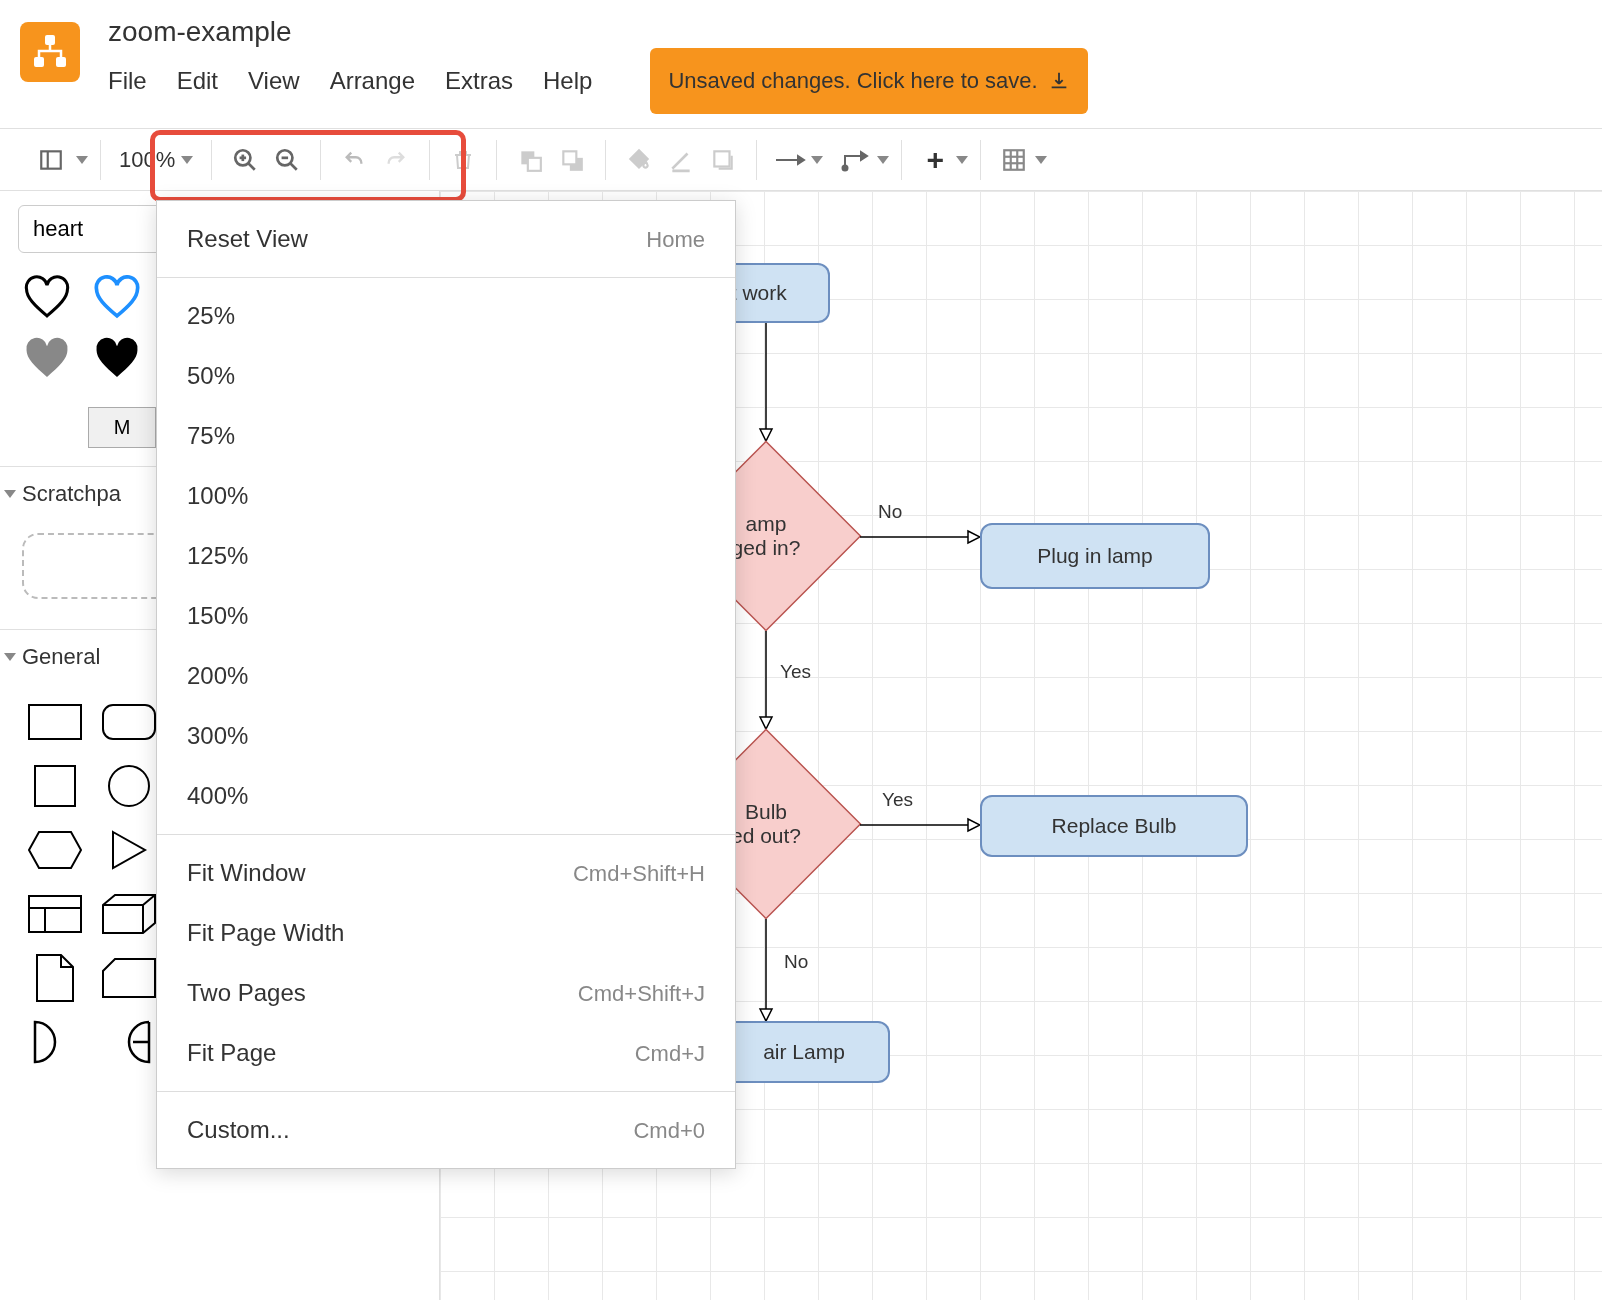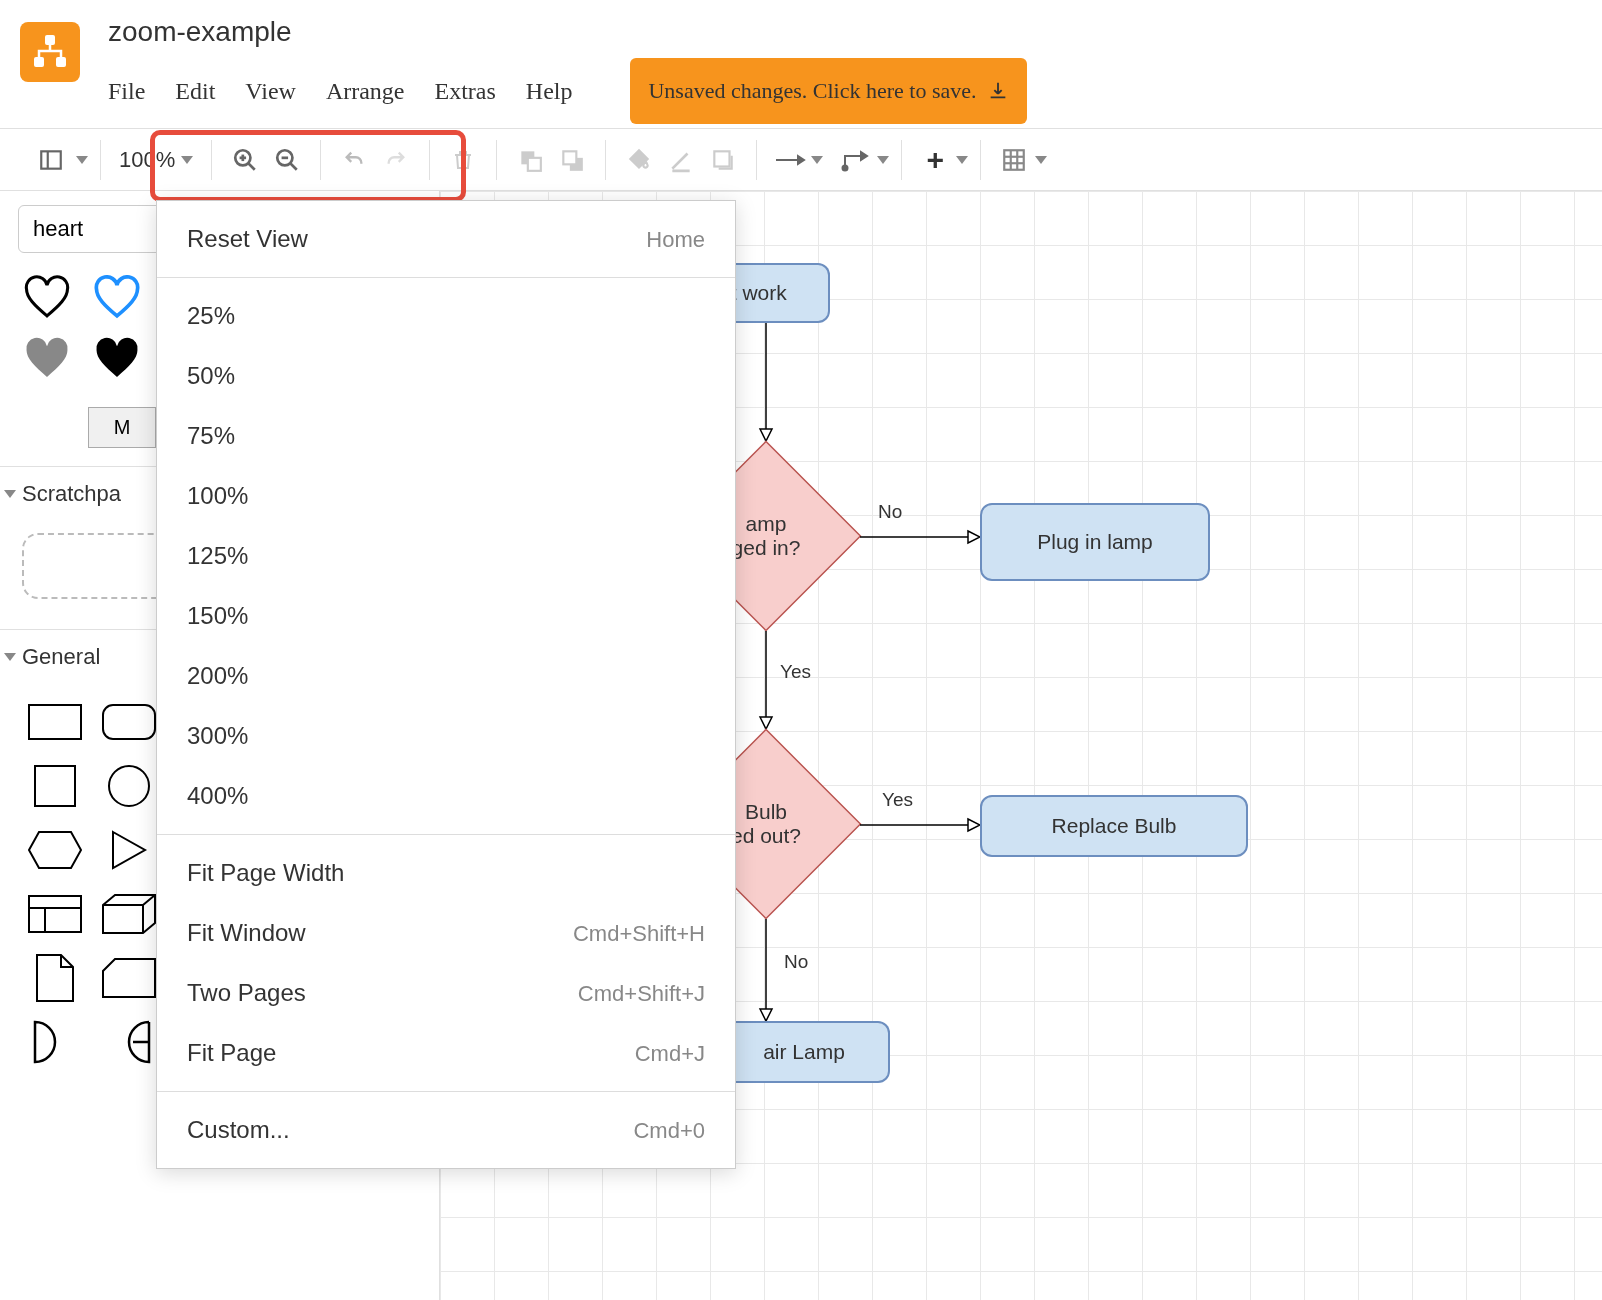--- a/index.html
+++ b/index.html
@@ -1,24 +1,24 @@
 <!DOCTYPE html>
 <html><head>
 <meta charset="utf-8">
 <style>
 * { box-sizing: border-box; margin: 0; padding: 0; }
 body { font-family: -apple-system, Helvetica, Arial, sans-serif; font-size: 18px; color: #333; background: #fff; width: 1602px; height: 1300px; overflow: hidden; position: relative; }
 
 
 .header { display: flex; align-items: flex-start; padding: 16px 20px 0; gap: 28px; border-bottom: 1px solid #e0e0e0; height: 129px; }
 .logo { width: 60px; height: 60px; background: #f7941d; border-radius: 8px; display: flex; align-items: center; justify-content: center; margin-top: 6px; }
-.header-right { display: flex; flex-direction: column; gap: 10px; }
+.header-right { display: flex; flex-direction: column; }
 .title { font-size: 28px; font-weight: 400; color: #333; }
 .menubar { display: flex; gap: 30px; align-items: center; font-size: 24px; }
-.menubar span { cursor: pointer; font-family: Liberation Serif, serif; }
+.menubar span { cursor: pointer; }
 .save-banner { background: #f7941d; color: #333; padding: 20px 18px; border-radius: 6px; font-size: 22px; display: inline-flex; align-items: center; gap: 10px; margin-left: 28px; }
 
 
 .toolbar { display: flex; align-items: center; height: 62px; border-bottom: 1px solid #e0e0e0; padding: 0 18px; gap: 0; position: relative; }
 .t-group { display: flex; align-items: center; height: 100%; padding: 0 12px; }
 .t-sep { width: 1px; background: #e0e0e0; height: 40px; }
 .t-btn { width: 42px; height: 42px; display: flex; align-items: center; justify-content: center; cursor: pointer; color: #666; }
 .t-btn.dim { color: #bbb; }
 .zoom-val { font-size: 22px; color: #333; padding: 0 6px; display: flex; align-items: center; gap: 6px; }
 .highlight-box { position: absolute; left: 150px; top: 130px; width: 316px; height: 72px; border: 5px solid #e74c3c; border-radius: 10px; pointer-events: none; z-index: 5; }
@@ -360,21 +360,21 @@
         <span style="white-space:pre-line">amp
 ged in?</span>
       </div>
   </div>
 
   <svg class="arrow" style="left:420px; top:336px; width:120px; height:20px">
       <line x1="0" y1="10" x2="108" y2="10" stroke="#000" stroke-width="1.5"></line>
       <path d="M108 4 L120 10 L108 16 Z" fill="#fff" stroke="#000" stroke-width="1.5"></path>
     </svg>
   <div class="arrow-label" style="left:438px; top:310px">No</div>
-  <div class="node-rect" style="left:540px; top:312px; width:230px; height:78px">
+  <div class="node-rect" style="left:540px; top:332px; width:230px; height:66px">
       <span>Plug in lamp</span>
     </div>
 
   <svg class="arrow" style="left:316px; top:440px; width:20px; height:98px">
       <line x1="10" y1="0" x2="10" y2="86" stroke="#000" stroke-width="1.5"></line>
       <path d="M4 86 L10 98 L16 86 Z" fill="#fff" stroke="#000" stroke-width="1.5"></path>
     </svg>
   <div class="arrow-label" style="left:340px; top:470px">Yes</div>
 
   <div class="node-diamond" style="left:231px; top:538px">
@@ -433,28 +433,28 @@
       <span>200%</span>
     </div>
   <div class="zm-item">
       <span>300%</span>
     </div>
   <div class="zm-item">
       <span>400%</span>
     </div>
   <div class="zm-sep"></div>
   <div class="zm-item">
+    <span>Fit Window</span>
+    <span class="zm-shortcut">Cmd+Shift+H</span>
+  </div>
+  <div class="zm-item">
     <span>Fit Page Width</span>
     <span class="zm-shortcut"></span>
   </div>
   <div class="zm-item">
-    <span>Fit Window</span>
-    <span class="zm-shortcut">Cmd+Shift+H</span>
-  </div>
-  <div class="zm-item">
     <span>Two Pages</span>
     <span class="zm-shortcut">Cmd+Shift+J</span>
   </div>
   <div class="zm-item">
     <span>Fit Page</span>
     <span class="zm-shortcut">Cmd+J</span>
   </div>
   <div class="zm-sep"></div>
   <div class="zm-item">
     <span>Custom...</span>

